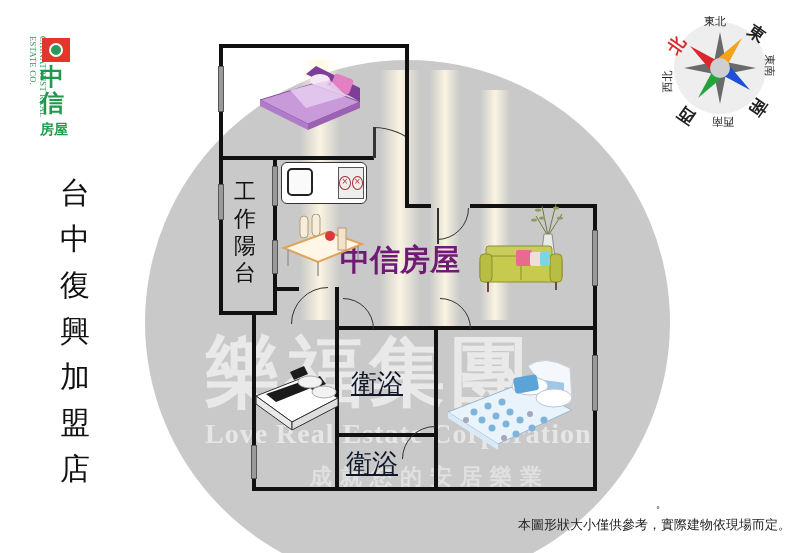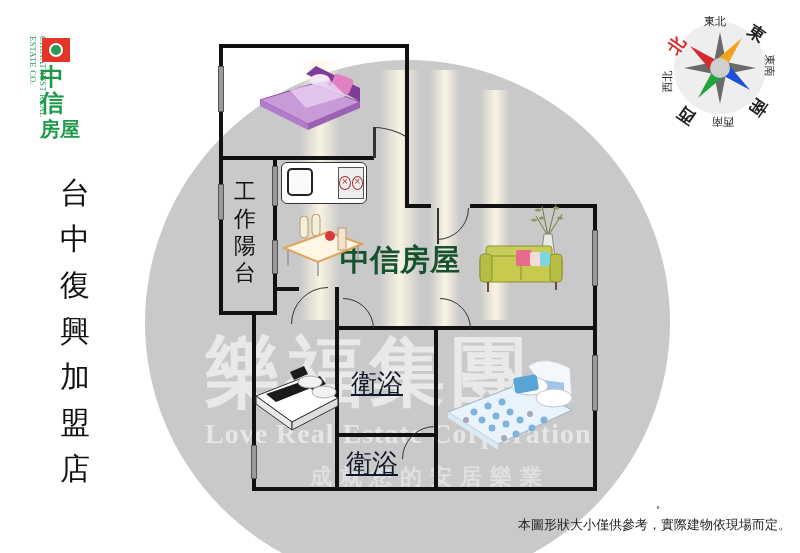--- a/index.html
+++ b/index.html
@@ -13,38 +13,38 @@
              font-family:"Liberation Serif", serif; font-size:8.5px; color:#2b9a59;
              letter-spacing:0.3px; }
   .logo-mark { position:absolute; left:14px; top:4px; width:28px; height:24px;
                background:#e2362b; display:flex; align-items:center; justify-content:center; }
   .logo-mark .ring { width:14px; height:14px; border-radius:50%; border:2px solid #ffffff;
                      box-sizing:border-box; background:#2b9a59; }
   .logo-zh { position:absolute; left:12px; top:30px; color:#1f9a4b;
              font-family:"DejaVu Sans", sans-serif; font-weight:bold; }
   .logo-zh .c1 { font-size:24px; line-height:26px; display:block; }
   .logo-zh .c2 { font-size:24px; line-height:26px; display:block; }
-  .logo-zh .c3 { font-size:20px; line-height:26px; display:block; white-space:nowrap;text-align:right; }
+  .logo-zh .c3 { font-size:14px; line-height:26px; display:block; white-space:nowrap;text-align:right; }
 
   
   .branch { left:50px; top:170px; width:50px; font-size:30px; line-height:46px;
             color:#111; text-align:center; }
   .branch span { display:block; }
 
   
   .wm-circle { left:145px; top:60px; width:525px; height:525px; border-radius:50%;
                background:#c9c9c9; }
   .wm-text-big { left:205px; top:322px; font-size:76px; color:#e9e9e9; letter-spacing:6px;
                  font-family:"DejaVu Sans", sans-serif; font-weight:bold; white-space:nowrap; }
   .wm-text-en { left:205px; top:418px; font-size:28px; color:#e6e6e6; white-space:nowrap;
                 font-family:"Liberation Serif", serif; font-weight:bold; letter-spacing:1px; }
   .wm-text-sm { left:310px; top:462px; font-size:22px; color:#e0e0e0; white-space:nowrap;
                 font-family:"DejaVu Sans", sans-serif; font-weight:bold; letter-spacing:8px; }
   .wm-stripe { background:linear-gradient(90deg, rgba(255,250,235,0) 0%, rgba(255,248,228,0.9) 50%, rgba(255,250,235,0) 100%); }
-  .wm-center { left:340px; top:240px; font-size:30px; color:#14532d; font-family:"DejaVu Sans", sans-serif;
+  .wm-center { left:340px; top:240px; font-size:30px; color:#701a75; font-family:"DejaVu Sans", sans-serif;
                font-weight:bold; white-space:nowrap; }
 
   
   .plan { left:0; top:0; width:800px; height:553px; }
   .wall { position:absolute; background:#111; }
   .win  { position:absolute; background:#9a9a9a; border:1px solid #555; box-sizing:border-box; }
   .door-arc { position:absolute; border:1.4px solid #333; box-sizing:border-box; }
 
   .room-label { position:absolute; font-size:26px; color:#0f172a; white-space:nowrap;text-decoration:underline; }
   .balcony-label { position:absolute; left:230px; top:178px; width:30px; font-size:22px;

